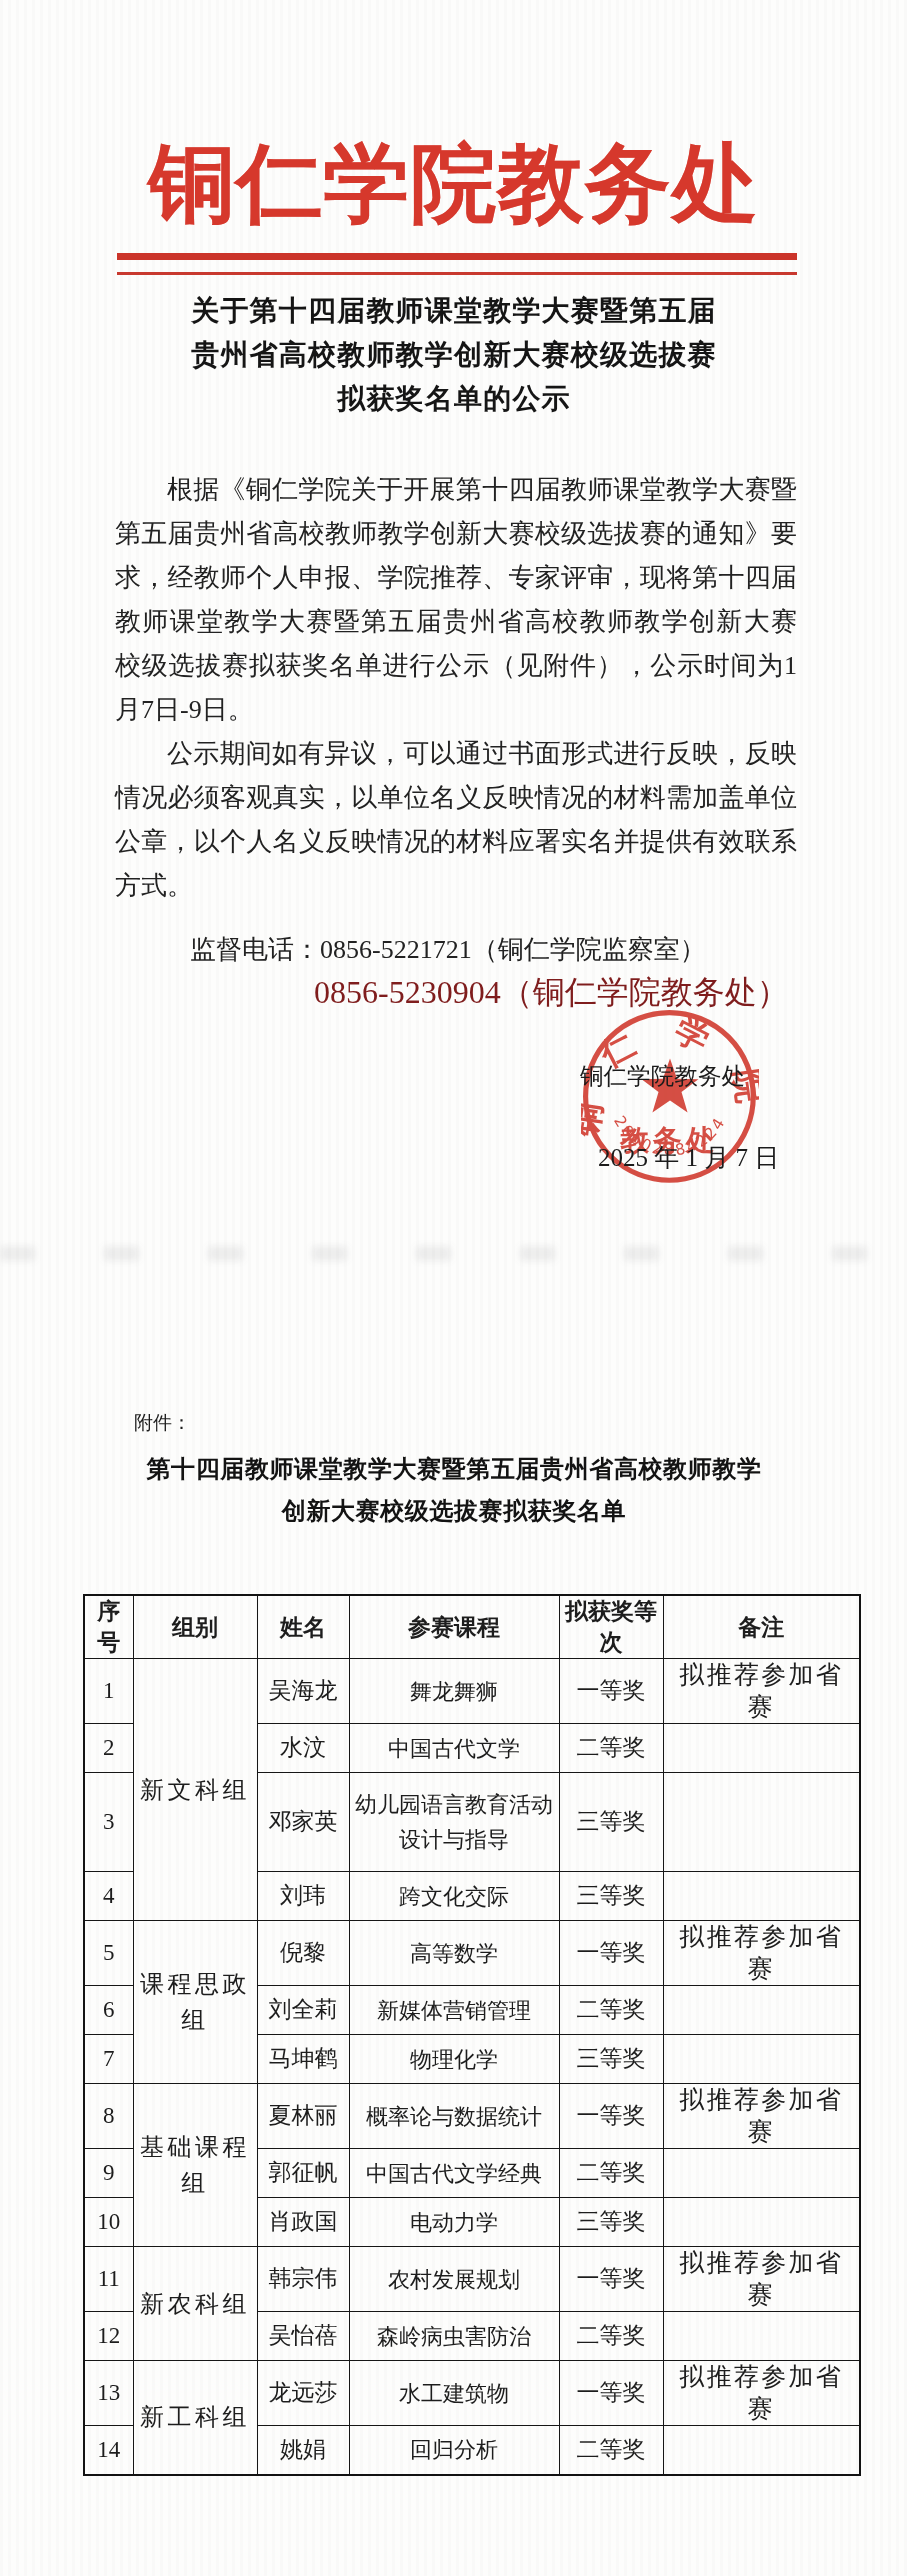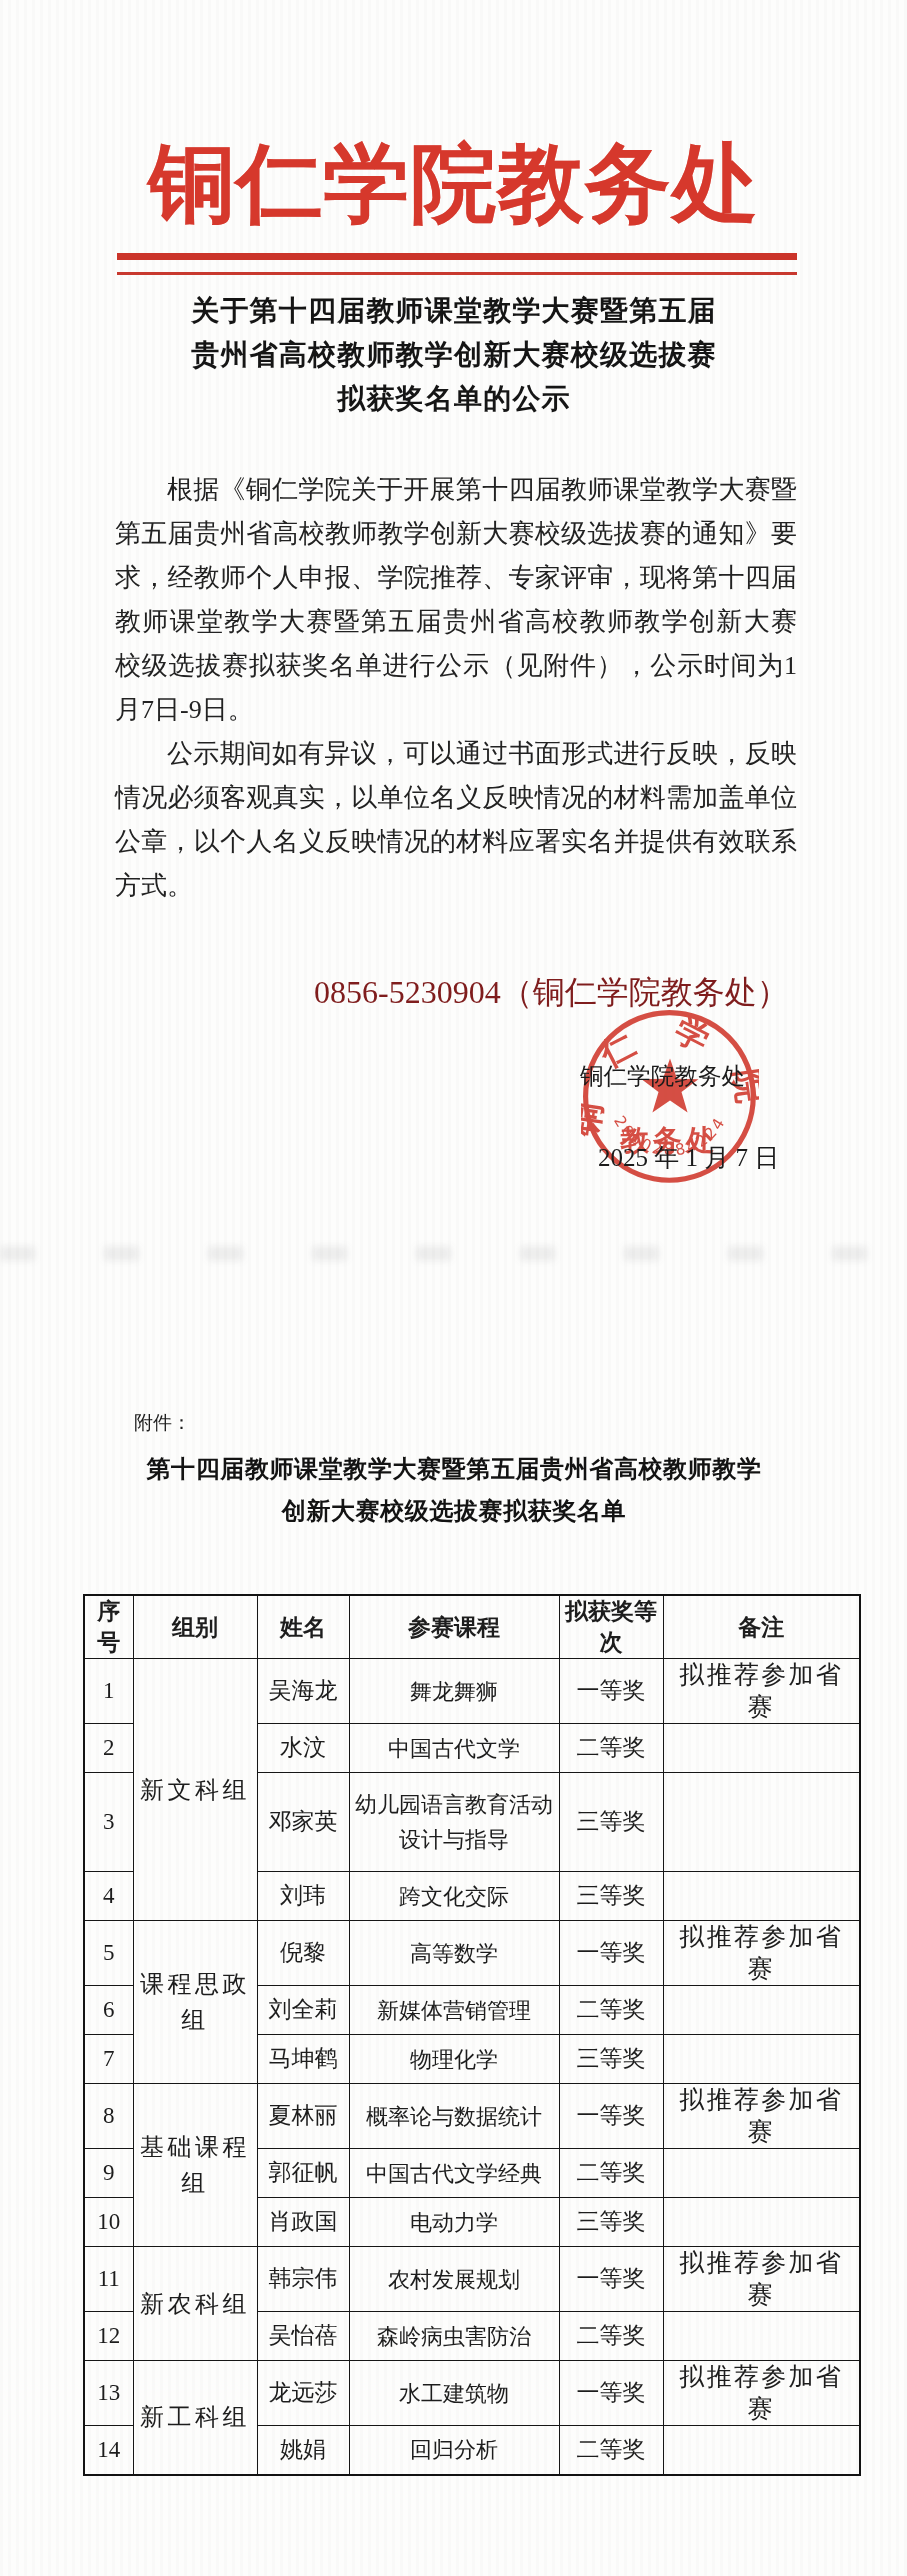--- a/index.html
+++ b/index.html
@@ -123,20 +123,21 @@
     <div class="bline fill">求，经教师个人申报、学院推荐、专家评审，现将第十四届</div>
     <div class="bline fill">教师课堂教学大赛暨第五届贵州省高校教师教学创新大赛</div>
     <div class="bline fill">校级选拔赛拟获奖名单进行公示（见附件），公示时间为1</div>
     <div class="bline">月7日-9日。</div>
     <div class="bline fill indent">公示期间如有异议，可以通过书面形式进行反映，反映</div>
     <div class="bline fill">情况必须客观真实，以单位名义反映情况的材料需加盖单位</div>
     <div class="bline fill">公章，以个人名义反映情况的材料应署实名并提供有效联系</div>
     <div class="bline">方式。</div>
   </div>
 
+  <div class="contact1">监督电话：0856-5221721（铜仁学院监察室）</div>
   <div class="contact2">0856-5230904（铜仁学院教务处）</div>
 
   <div class="sig-issuer">铜仁学院教务处</div>
   <div class="sig-date">2025 年 1 月 7 日</div>
 
   <div class="seal-wrap">
     <svg width="178" height="178" viewBox="0 0 310 310">
       <defs>
         <path id="arcTop" d="M 33 185 A 122 122 0 1 1 277 185" fill="none"></path>
         <path id="arcBot" d="M 56 192 A 108 108 0 0 0 254 192" fill="none"></path>

